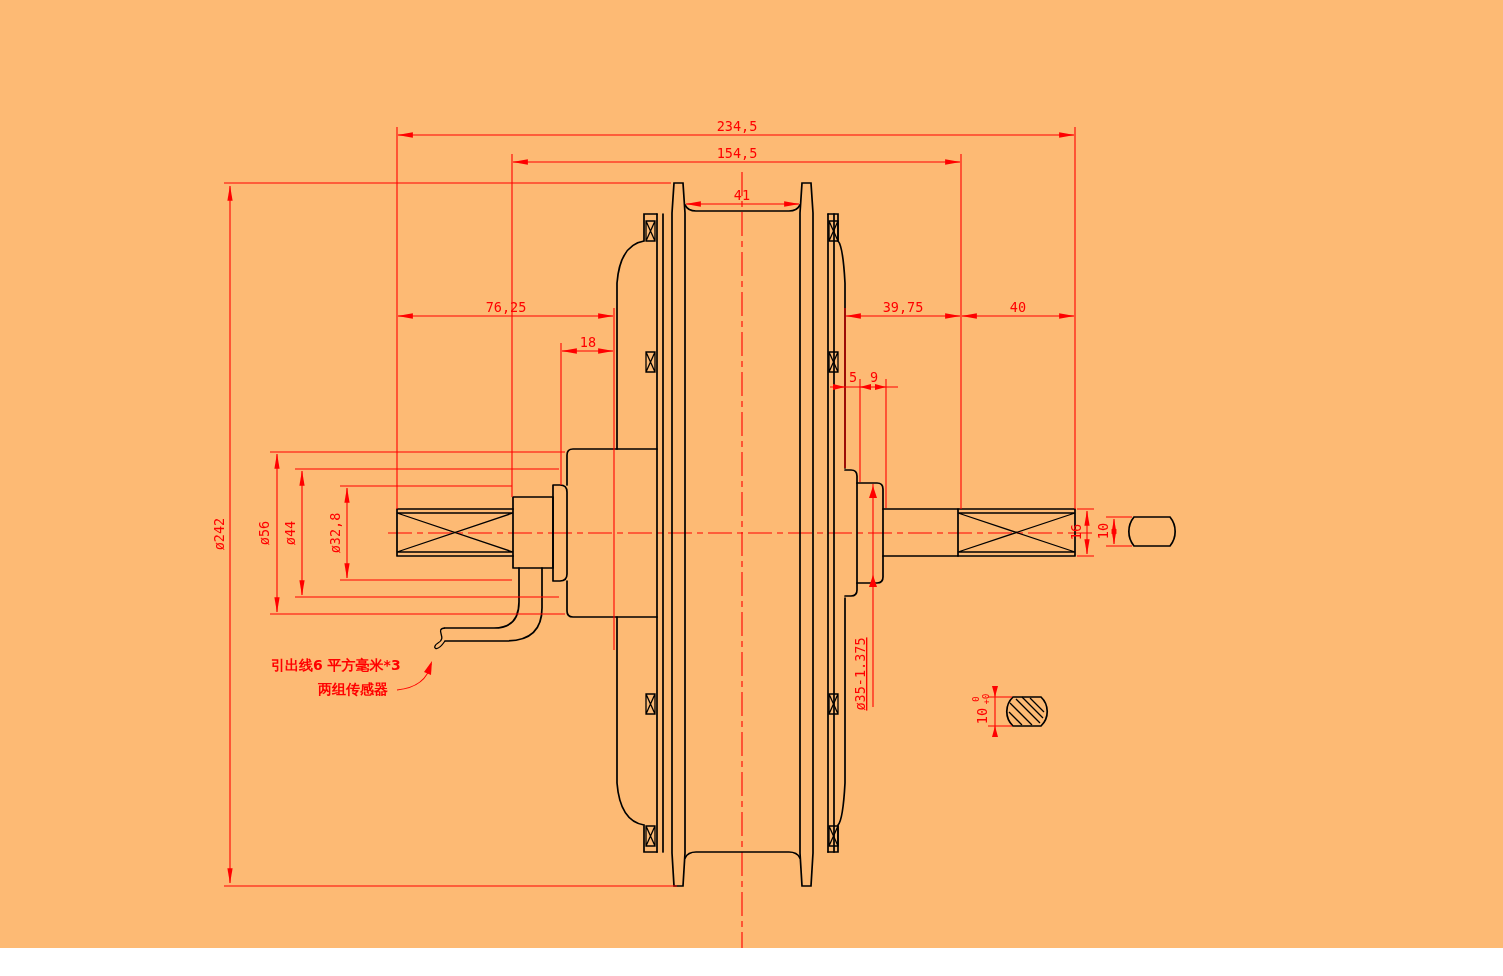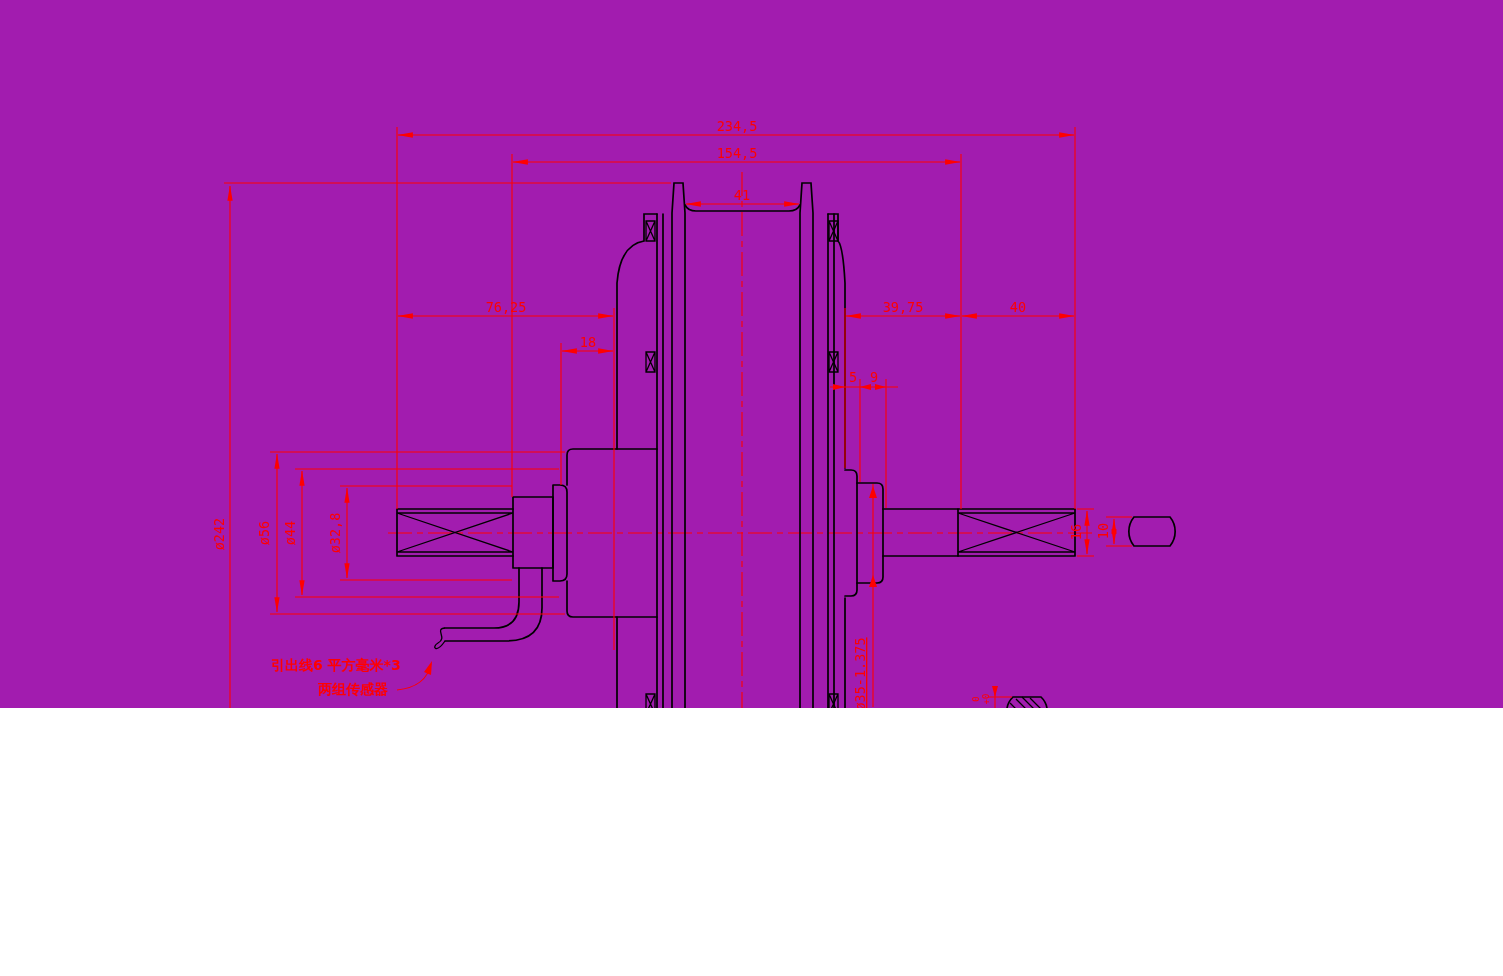--- a/index.html
+++ b/index.html
@@ -1,16 +1,16 @@
 <!DOCTYPE html>
 <html><head>
 <meta charset="utf-8">
 <style>
   html,body{margin:0;padding:0;background:#ffffff;}
-  .stage{position:relative;width:1503px;height:708px;background:#a21caf;overflow:hidden;
+  .stage{position:relative;width:1503px;height:948px;background:#fdba74;overflow:hidden;
          font-family:"DejaVu Sans Mono", monospace;}
   svg{display:block;}
   text{fill:#f00;font-family:"DejaVu Sans Mono", monospace;font-size:13.5px;}
   text.cn{font-family:"DejaVu Sans", sans-serif;font-size:14px;font-weight:bold;}
   text.sm{font-size:9px;}
   .blk{stroke:#000;stroke-width:1.7;fill:none;stroke-linecap:round;}
   .blkthin{stroke:#000;stroke-width:1.3;fill:none;}
   .red{stroke:#f00;stroke-width:1.1;fill:none;}
   .cl{stroke:#f00;stroke-width:1.1;fill:none;stroke-dasharray:24 5 6 5;}
   .raf{fill:#f00;stroke:none;}

